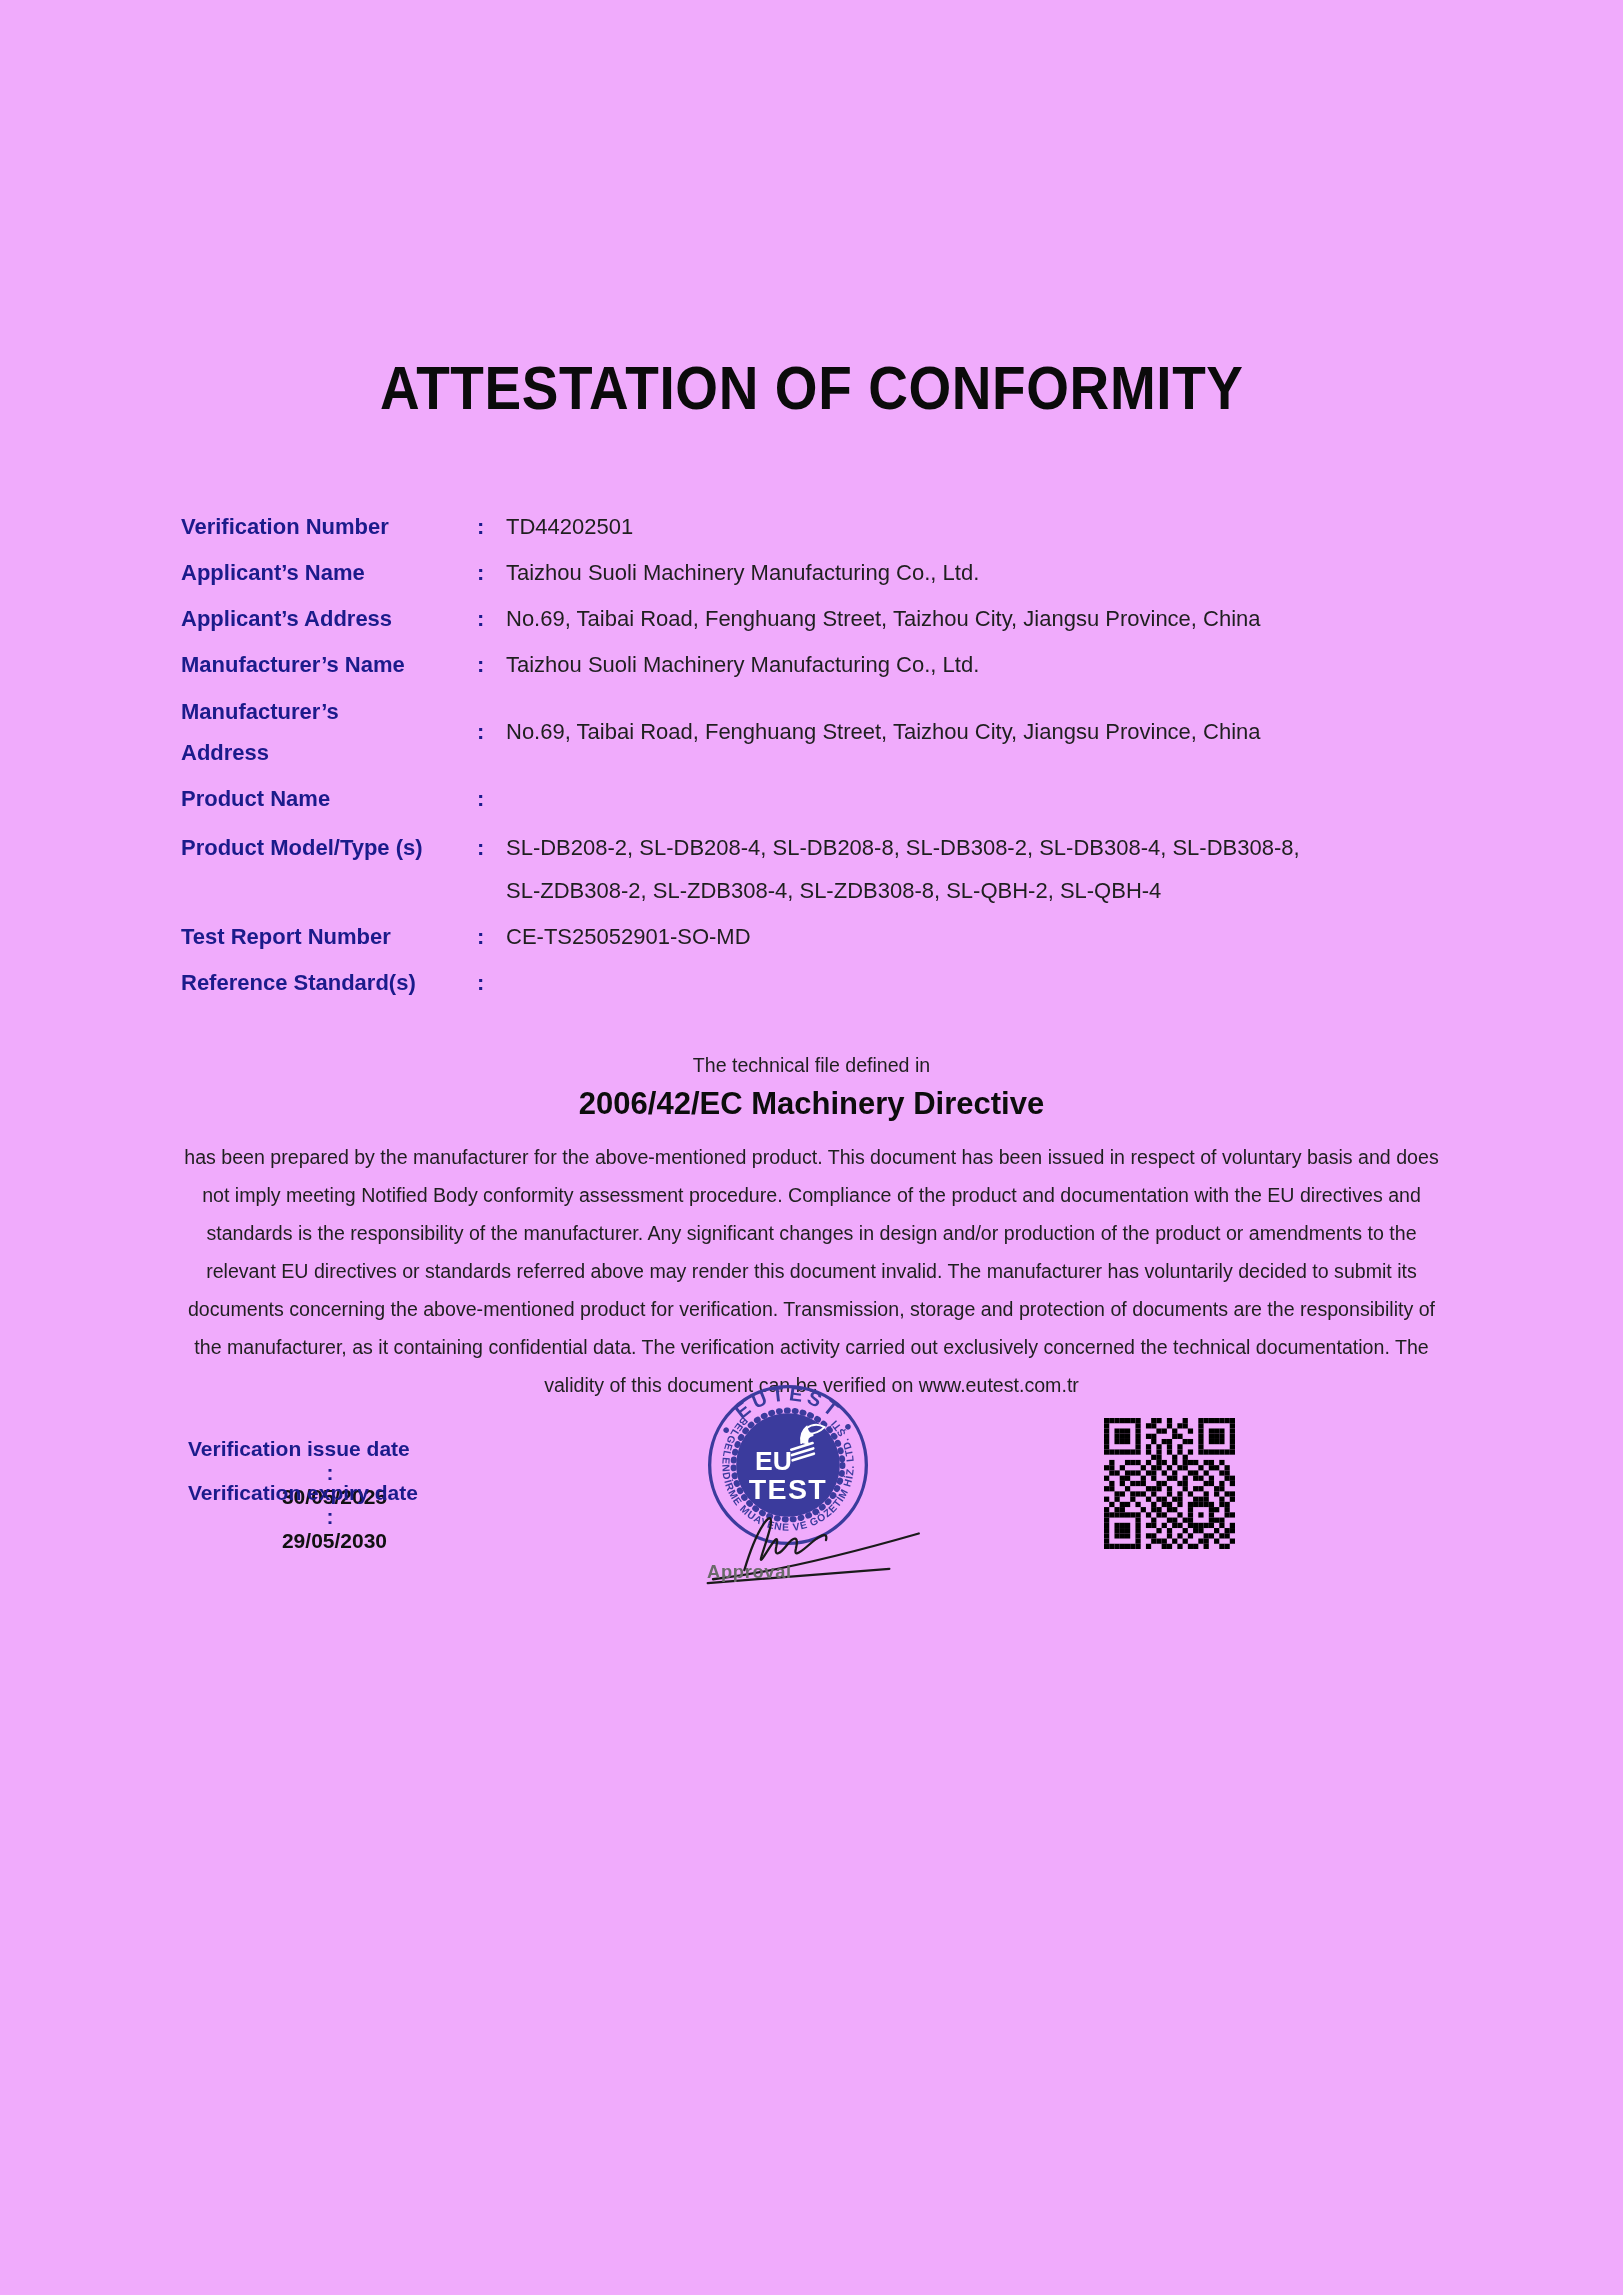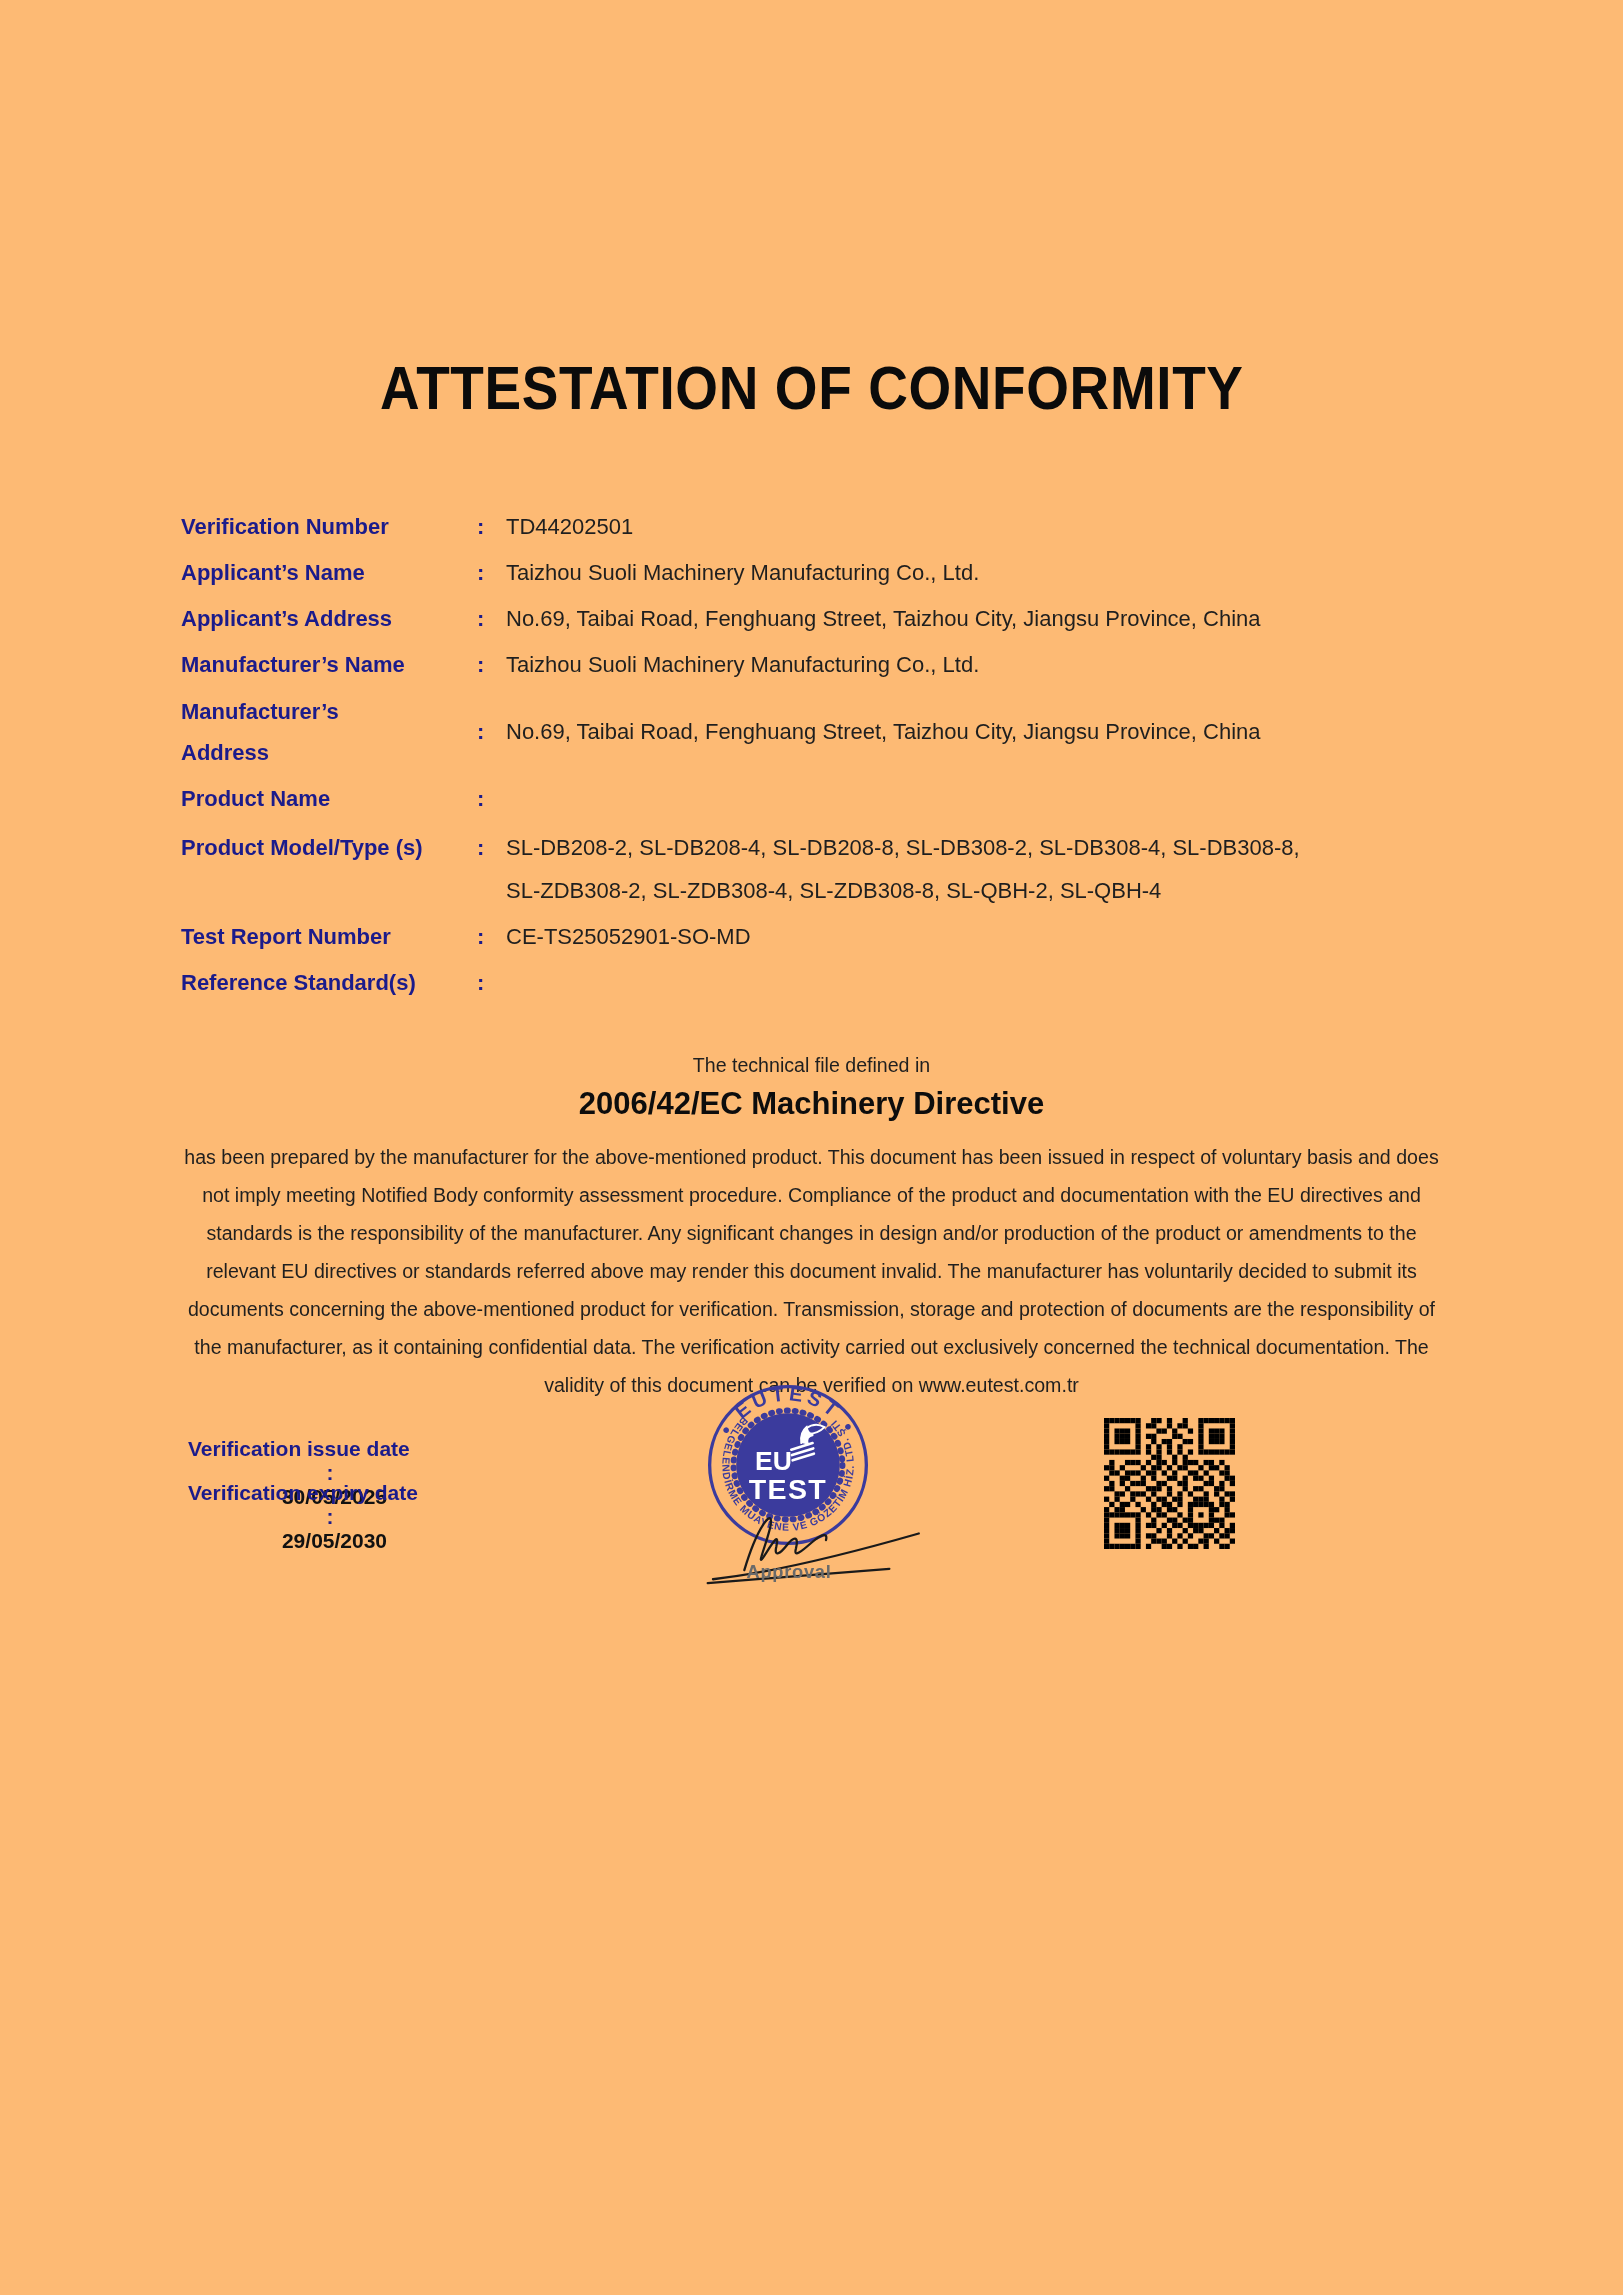--- a/index.html
+++ b/index.html
@@ -1,17 +1,17 @@
 <!DOCTYPE html>
 <html style="font-size:10.5px"><head>
 <meta charset="utf-8">
 <style>
   html,body{margin:0;padding:0;background:#888;}
   .page{
-    position:relative;width:1623px;height:2295px;background:#fdba74;
+    position:relative;width:1623px;height:2295px;background:#f0abfc;
     font-family:"Liberation Sans","DejaVu Sans",sans-serif;color:#1c1c1c;
     overflow:hidden;margin:0 auto;
   }
   
   .title-wrap{position:absolute;top:353px;left:0;width:100%;text-align:center;}
   .title{
     display:inline-block;font-size:61px;font-weight:700;color:#0b0b0b;
     transform:scaleX(.9);transform-origin:center;white-space:nowrap;letter-spacing:0.7px;
   }
   
@@ -37,21 +37,21 @@
   
   .dates{position:absolute;top:1437px;left:188px;}
   .drow{height:44px;display:flex;align-items:center;font-size:21px;font-weight:700;flex-direction:column;}
   .dlabel{display:inline-block;width:293px;color:#1b1b8b;}
   .dcolon{color:#1b1b8b;margin-right:9.2px;}
   .dvalue{color:#111111;}
   
   .stamp{position:absolute;left:705px;top:1382px;width:166px;height:166px;}
   .signature{position:absolute;left:693px;top:1493px;width:249px;height:98px;pointer-events:none;}
   .approval{
-    position:absolute;left:707px;top:1561px;width:164px;text-align:center;
+    position:absolute;left:707px;top:1561px;width:164px;
     font-size:18.3px;font-weight:700;color:#6a6a6a;letter-spacing:0.7px;
   }
   
   .qr{position:absolute;left:1104px;top:1418px;width:131px;height:131px;}
   .qr svg rect{fill:#000000;}
 </style>
 </head>
 <body>
 
 <div class="page">

